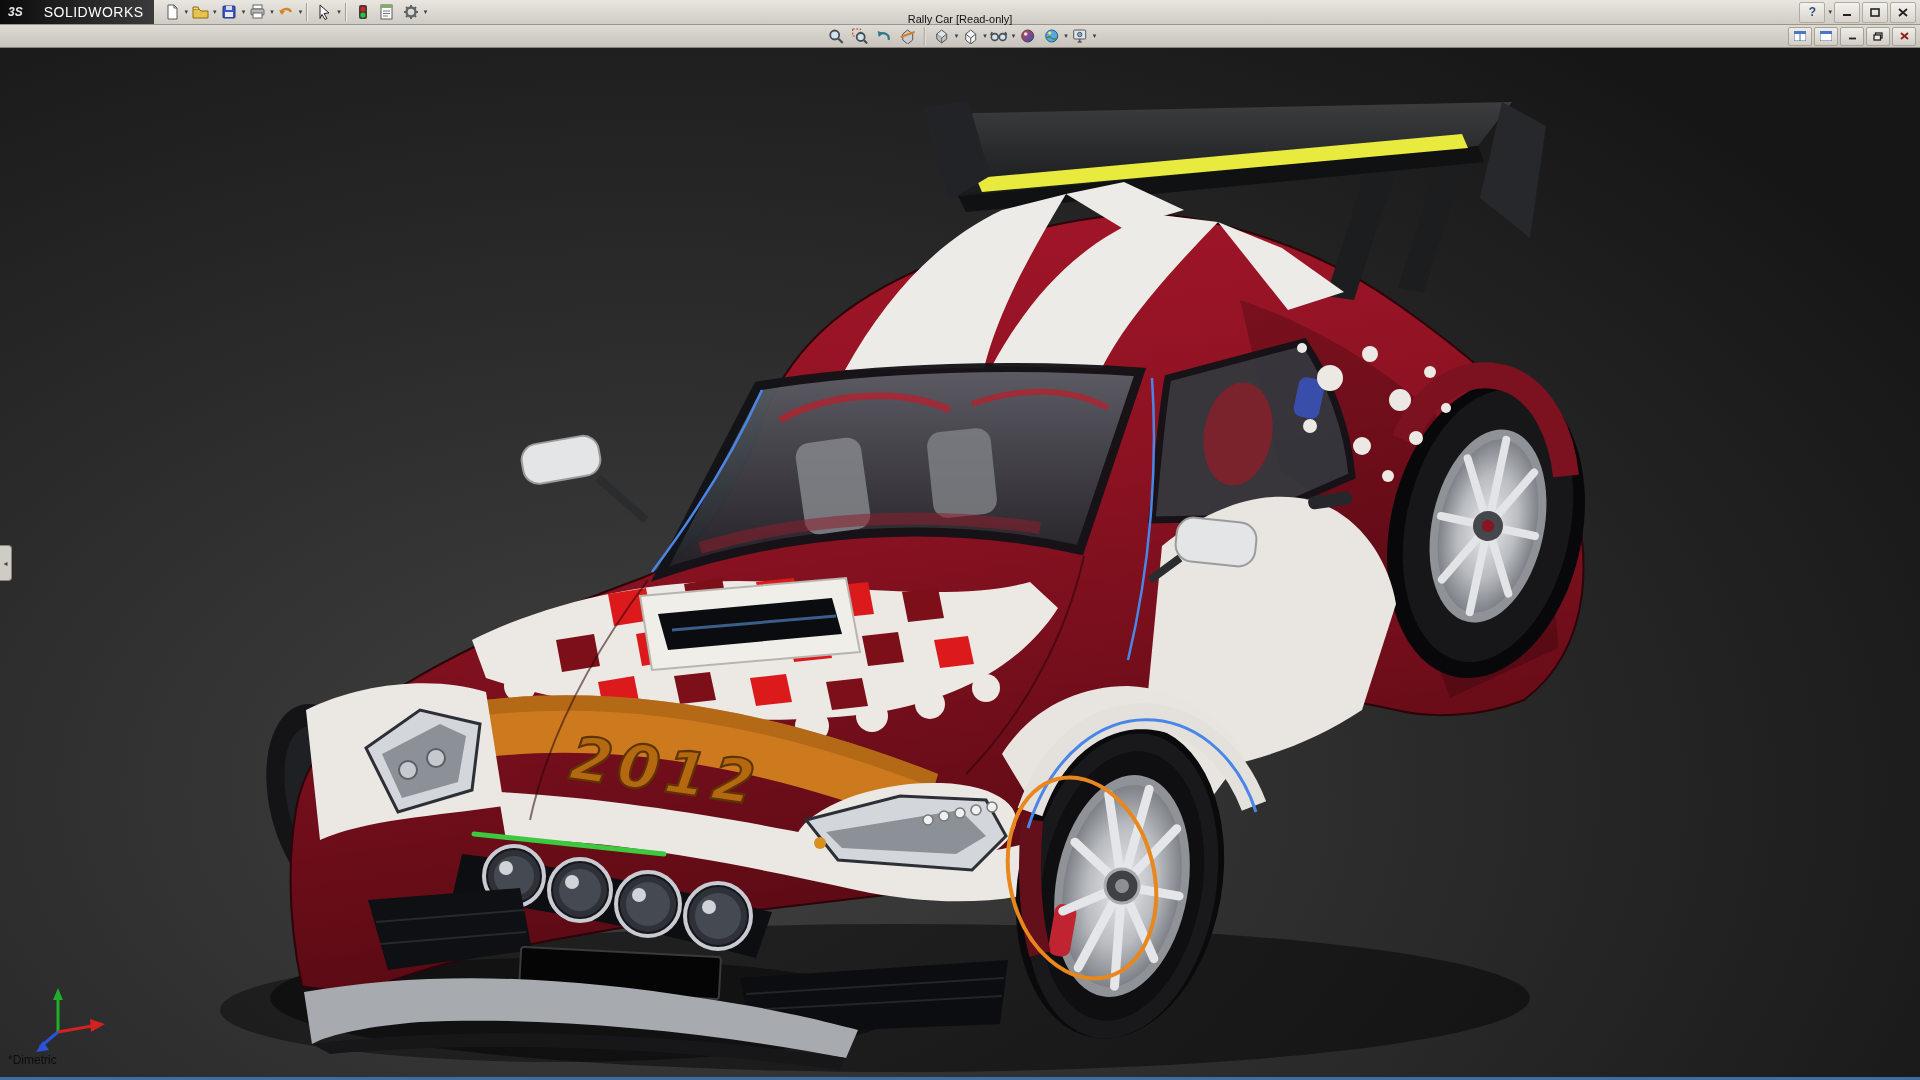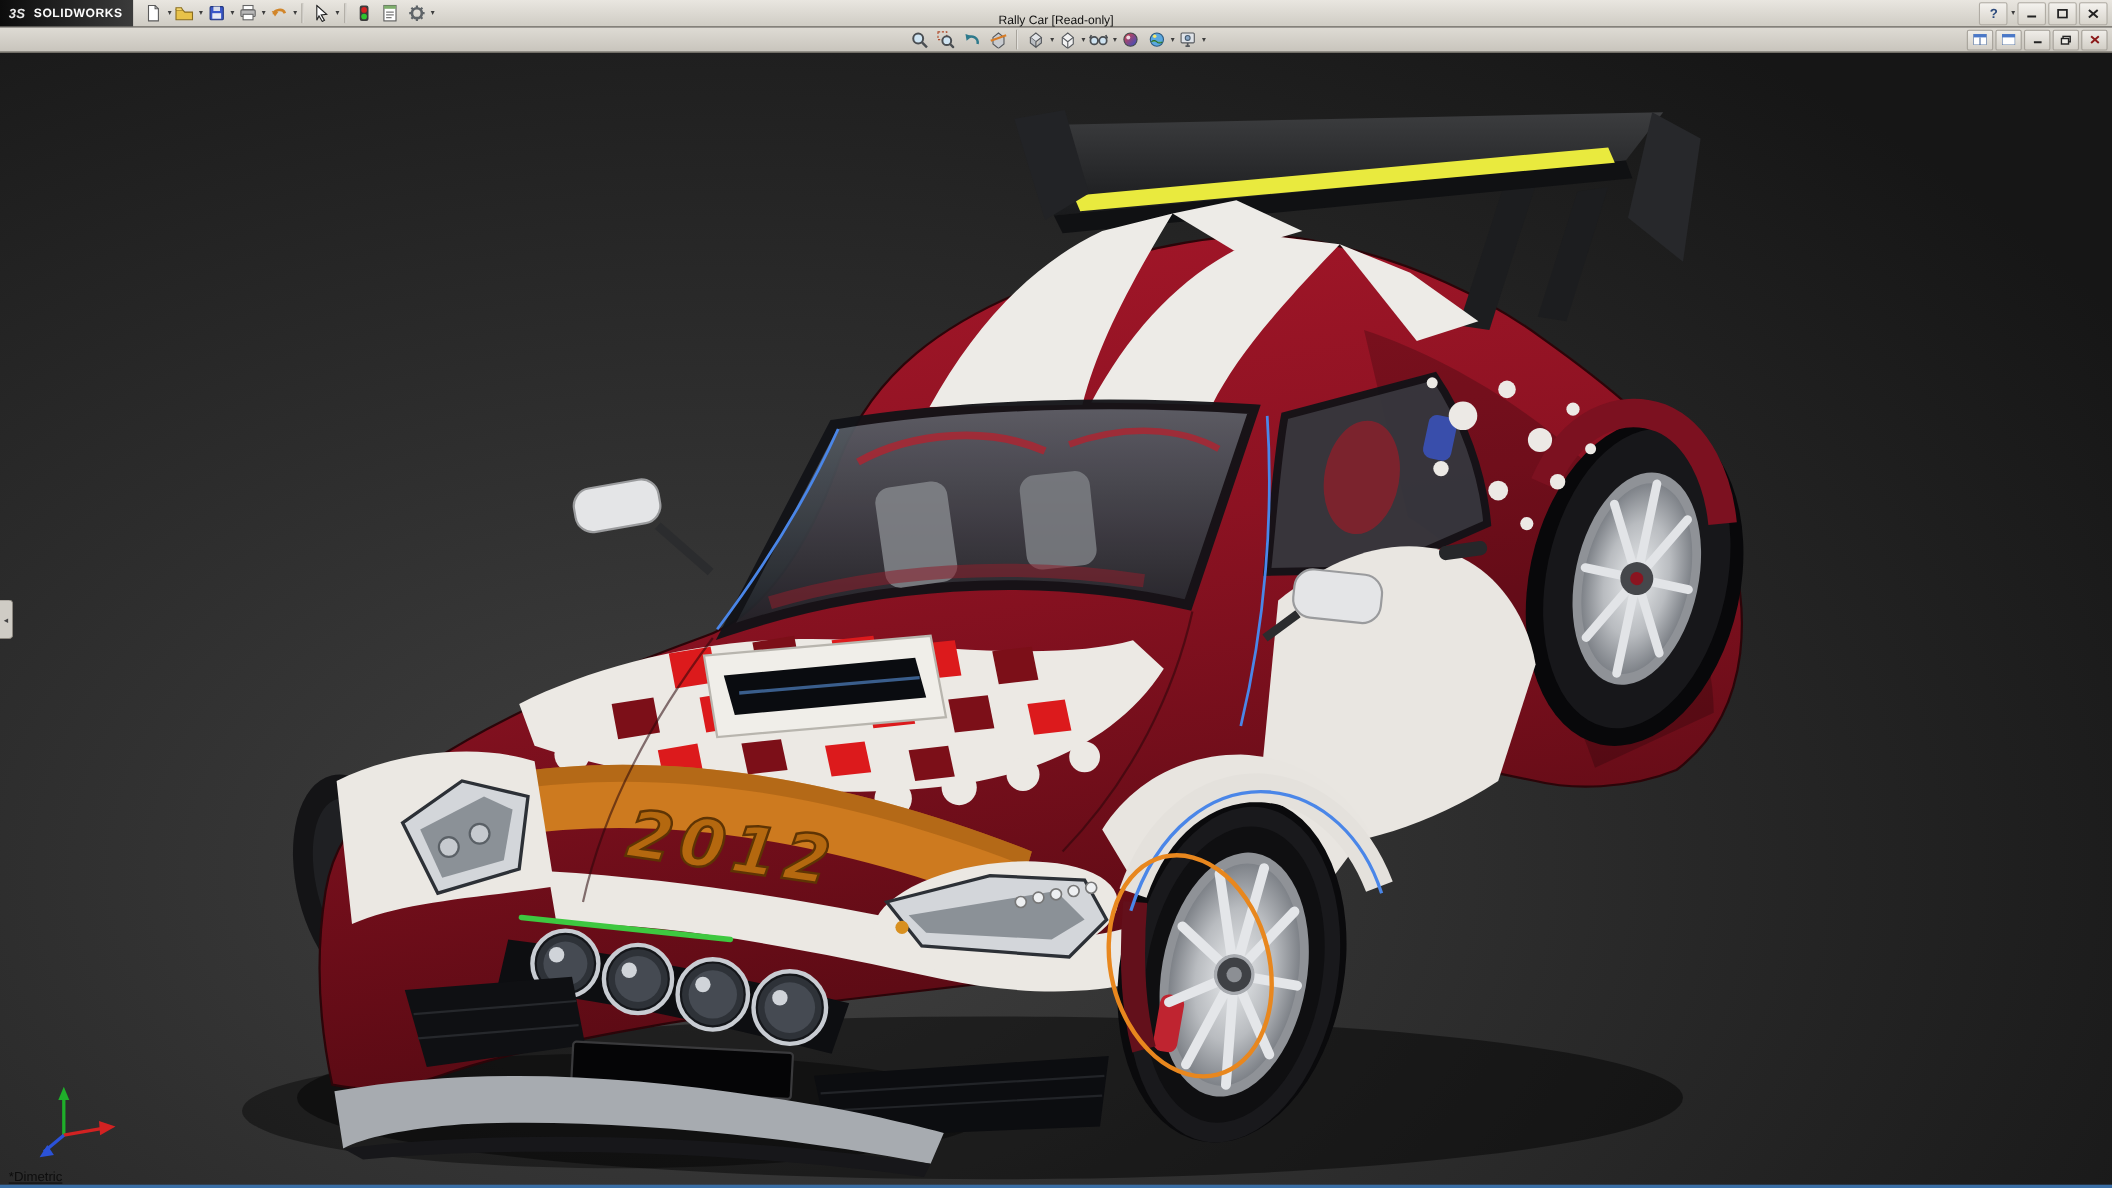--- a/index.html
+++ b/index.html
@@ -3,23 +3,23 @@
 <meta charset="utf-8">
 <style>
   html,body{margin:0;padding:0;width:1920px;height:1080px;overflow:hidden;
     font-family:"Liberation Sans",sans-serif;background:#1c1c1c;}
   .app{position:relative;width:1920px;height:1080px;}
 
   
   .bar1{height:24px;background:linear-gradient(#e9e6e0,#cfccc4);border-bottom:1px solid #9a968e;
     display:flex;align-items:center;position:relative;z-index:20;}
   .logo{height:24px;background:linear-gradient(90deg,#0c0c0c,#3b3b3b);color:#fff;
-    display:flex;align-items:center;padding:0 10px 0 8px;gap:8px;}
+    display:flex;align-items:center;padding:0 10px 0 8px;gap:21px;}
   .logo .mark{font-style:italic;font-weight:bold;font-size:12px;color:#e8e8e8;}
-  .logo .brand{font-weight:bold;font-size:11px;letter-spacing:.5px;color:#fdfdfd;}
+  .logo .brand{font-weight:normal;font-size:14px;letter-spacing:.5px;color:#fdfdfd;}
   .tb{display:flex;align-items:center;height:100%;padding-left:6px;}
   .btn{display:flex;align-items:center;justify-content:center;height:20px;min-width:20px;
     margin:0 1px;border:1px solid transparent;border-radius:2px;}
   .dd{font-size:7px;color:#3c3c3c;margin-left:1px;display:flex;align-items:center;height:20px;}
   .sep{width:1px;height:18px;background:#a39f97;border-right:1px solid #f2f0ec;margin:0 4px;}
   .title{position:absolute;left:50%;top:0;transform:translateX(-50%);height:37px;display:flex;
     align-items:center;font-size:11px;color:#111;}
   .winctl{position:absolute;right:4px;top:0;height:24px;display:flex;align-items:center;gap:2px;}
   .wbtn{width:24px;height:19px;display:flex;align-items:center;justify-content:center;
     border:1px solid #b0aca4;border-radius:2px;background:linear-gradient(#f4f2ee,#d8d4cc);}
@@ -31,21 +31,21 @@
   .docctl{position:absolute;right:4px;top:0;height:22px;display:flex;align-items:center;gap:2px;}
   .dbtn{width:22px;height:17px;display:flex;align-items:center;justify-content:center;
     border:1px solid #a6a29a;border-radius:2px;background:linear-gradient(#efede8,#d2cec6);}
 
   
   .viewport{position:absolute;top:48px;left:0;right:0;bottom:0;
     background:radial-gradient(ellipse 1500px 950px at 34% 72%, #414141 0%, #2c2c2c 48%, #161616 100%);}
   .edgetab{position:absolute;left:0;top:545px;width:11px;height:34px;background:#cfccc5;
     border:1px solid #8a867e;border-left:none;border-radius:0 4px 4px 0;
     display:flex;align-items:center;justify-content:center;color:#444;font-size:8px;z-index:15;}
-  .orient{position:absolute;left:8px;bottom:3px;font-size:12px;color:#0d0d0d;z-index:10;text-decoration:underline;}
+  .orient{position:absolute;left:8px;bottom:13px;font-size:12px;color:#0d0d0d;z-index:10;}
   .triad{position:absolute;left:12px;bottom:22px;z-index:10;}
   .bottomline{position:absolute;left:0;right:0;bottom:0;height:3px;background:#3a6ea5;z-index:12;}
   .carwrap{position:absolute;inset:0;}
   svg{display:block;}
 </style>
 </head>
 <body>
 
 <div class="app">
 

